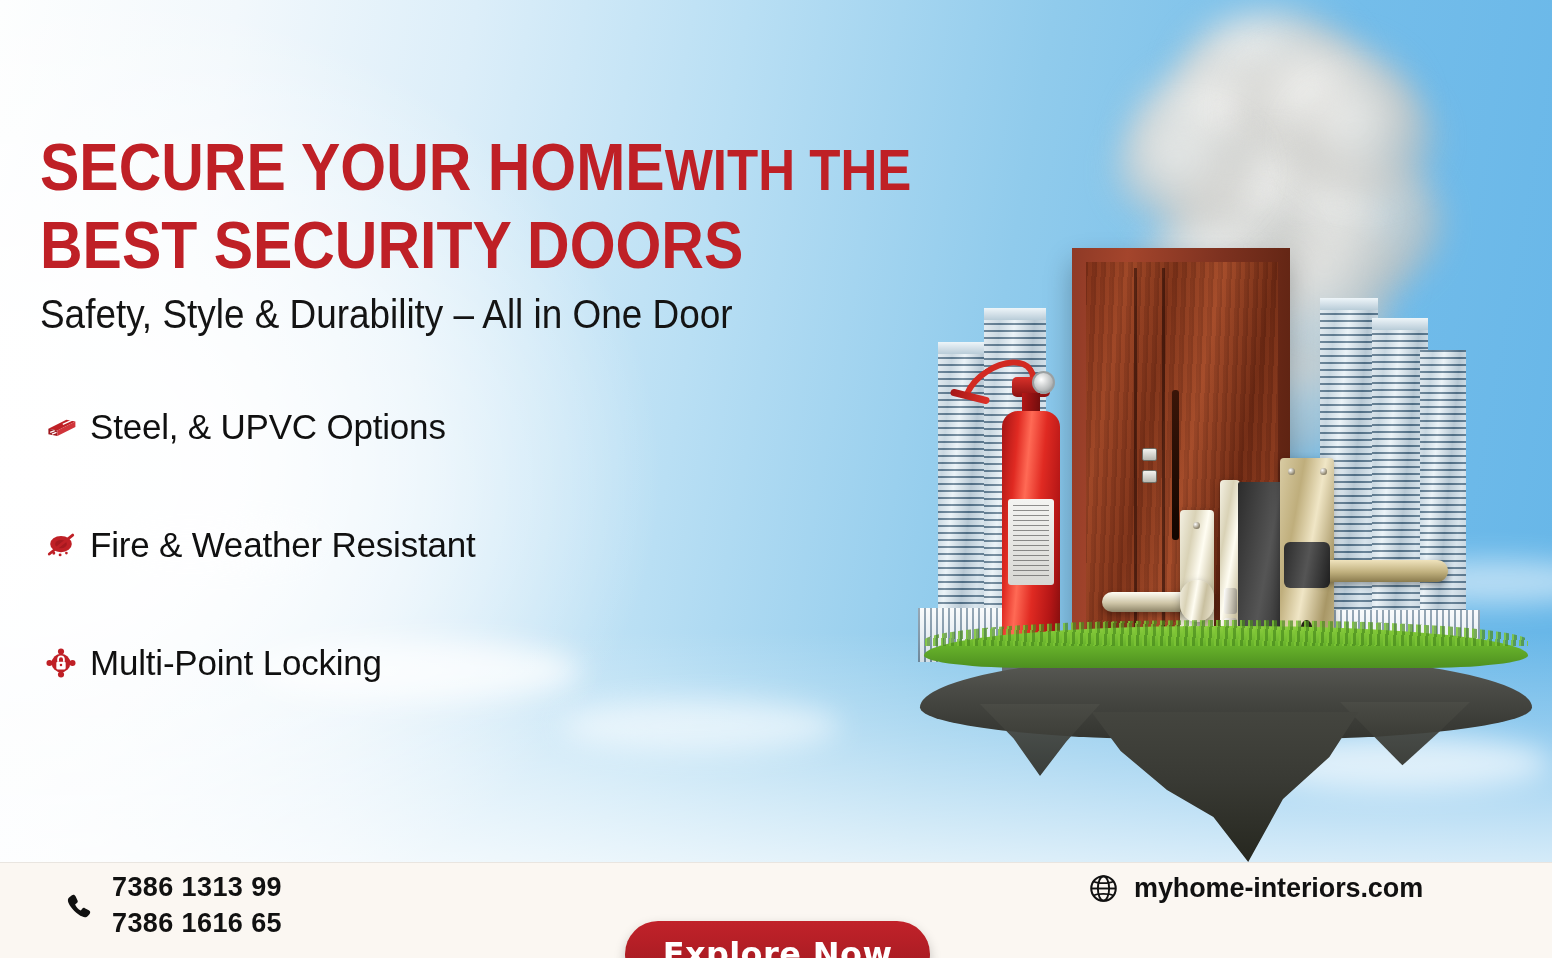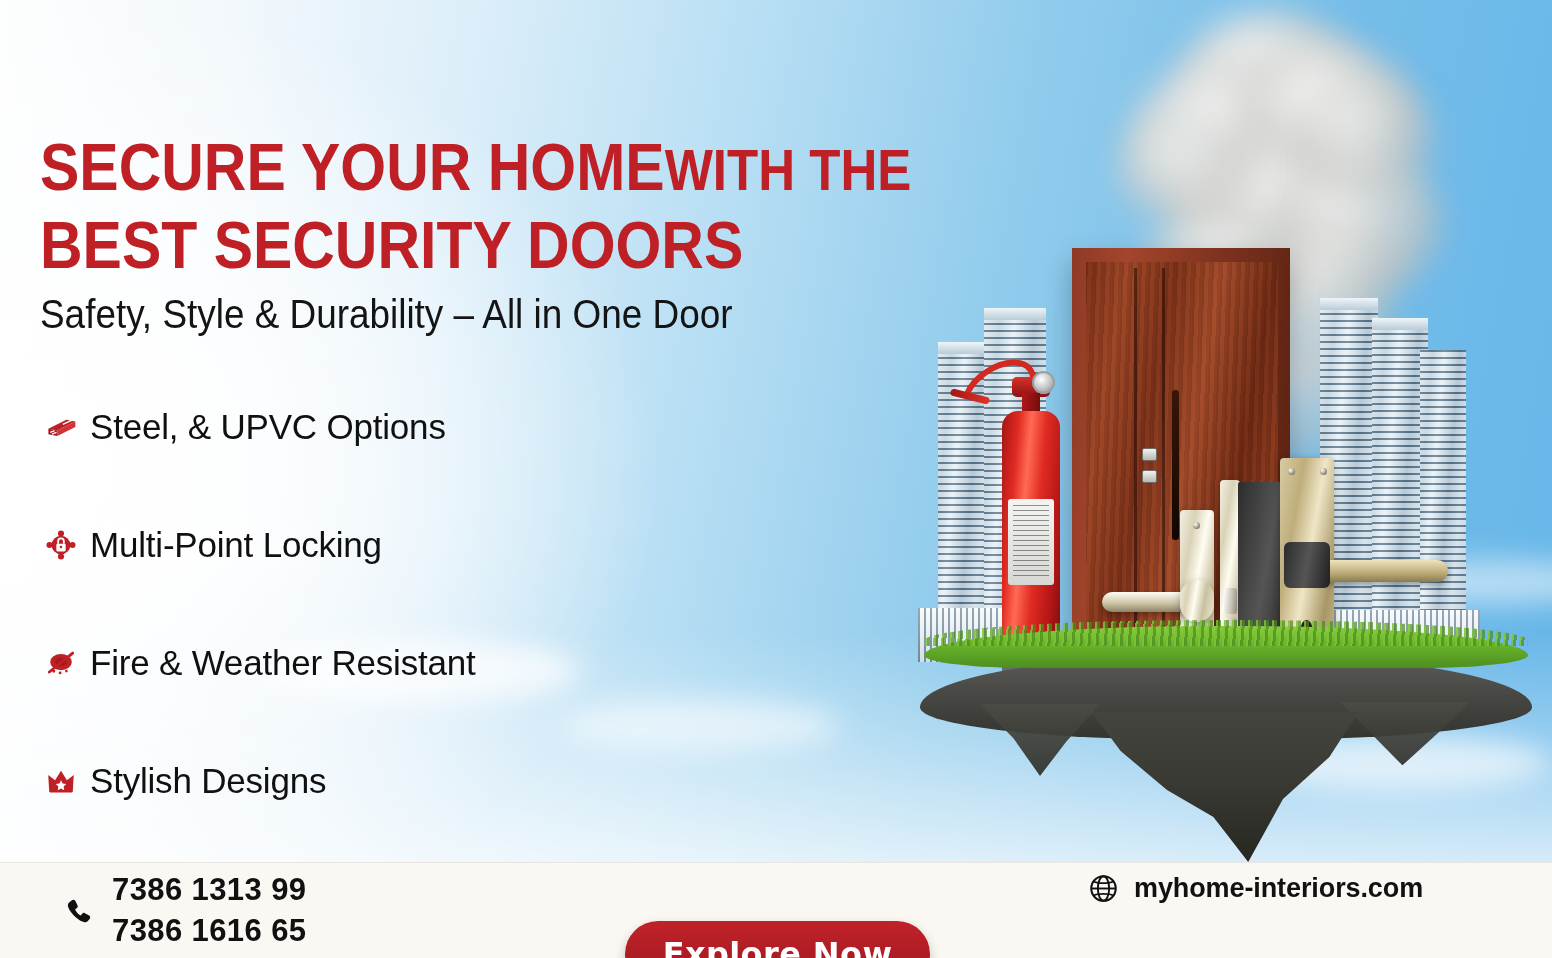--- a/index.html
+++ b/index.html
@@ -144,21 +144,21 @@
   .screw{position:absolute;width:7px;height:7px;border-radius:50%;
     background:radial-gradient(circle at 34% 32%,#fff,#9a917a 60%,#5f5846);}
 
   
   .footer{position:absolute;left:0;top:862px;width:1552px;height:96px;background:#fbf7f2;}
   .footer-line{position:absolute;left:0;top:0;width:1552px;height:1px;background:rgba(0,0,0,0.07);}
 
   .f-phone{position:absolute;left:58px;top:870px;display:flex;align-items:center;}
   .f-phone-ico{width:40px;height:52px;display:flex;align-items:center;justify-content:center;}
   .f-phone-nums{margin-left:14px;}
-  .f-num{font-size:31px;font-weight:bold;color:#111;letter-spacing:0.4px;line-height:1.32;}
+  .f-num{font-size:27px;font-weight:bold;color:#111;letter-spacing:0.4px;line-height:1.32;}
 
   .cta{position:absolute;left:625px;top:876px;width:305px;height:66px;border-radius:34px;
     background:linear-gradient(180deg,#c1222a 0%,#ae1d24 52%,#9d171e 100%);
     box-shadow:0 5px 12px rgba(0,0,0,0.22);
     display:flex;align-items:center;justify-content:center;cursor:pointer;border:none;margin-top:45px;}
   .cta-label{font-size:32px;font-weight:bold;color:#fff;letter-spacing:0.4px;
     font-family:"DejaVu Sans","Liberation Sans",sans-serif;}
 
   .f-contact{position:absolute;left:1086px;top:866px;}
   .f-row{display:flex;align-items:center;height:44px;}
@@ -279,62 +279,52 @@
       <span class="f-ico">
         <svg viewBox="0 0 40 40" width="36" height="36">
           <path d="M6 22 L26 12 L36 14 L16 24 Z" fill="#bf2026"></path>
           <path d="M6 22 L16 24 L16 30 L6 28 Z" fill="#9e171d"></path>
           <path d="M16 24 L36 14 L36 20 L16 30 Z" fill="#d0343a"></path>
           <path d="M8 26 L13 24 M10 28 L15 26" stroke="#ffffff" stroke-width="1.4"></path>
           <path d="M22 17 L33 12" stroke="#ffffff" stroke-width="1.6"></path>
         </svg>
       </span>
       <span class="f-label">Steel, &amp; UPVC Options</span>
+    </div>
+
+    <div class="feature">
+      <span class="f-ico">
+        <svg viewBox="0 0 40 40" width="36" height="36">
+          <ellipse cx="20" cy="19" rx="12" ry="9" fill="#bf2026"></ellipse>
+          <ellipse cx="20" cy="19" rx="6.5" ry="4.5" fill="#9e171d" opacity="0.75"></ellipse>
+          <line x1="7" y1="30" x2="33" y2="9" stroke="#bf2026" stroke-width="3.2" stroke-linecap="round"></line>
+          <circle cx="12" cy="29" r="1.7" fill="#bf2026"></circle>
+          <circle cx="19" cy="31" r="1.6" fill="#bf2026"></circle>
+          <circle cx="26" cy="29" r="1.5" fill="#bf2026"></circle>
+        </svg>
+      </span>
+      <span class="f-label">Fire &amp; Weather Resistant</span>
     </div>
 
     <div class="feature">
       <span class="f-ico">
         <svg viewBox="0 0 40 40" width="34" height="34">
           <circle cx="20" cy="20" r="11" fill="#bf2026"></circle>
           <circle cx="20" cy="6.5" r="3.6" fill="#bf2026"></circle>
           <circle cx="20" cy="33.5" r="3.6" fill="#bf2026"></circle>
           <circle cx="6.5" cy="20" r="3.6" fill="#bf2026"></circle>
           <circle cx="33.5" cy="20" r="3.6" fill="#bf2026"></circle>
           <rect x="14.5" y="18.5" width="11" height="9" rx="1.6" fill="#ffffff"></rect>
           <path d="M16.6 18.5 v-2.8 a3.4 3.4 0 0 1 6.8 0 v2.8" fill="none" stroke="#ffffff" stroke-width="2.1"></path>
           <circle cx="20" cy="22.4" r="1.5" fill="#bf2026"></circle>
         </svg>
       </span>
       <span class="f-label">Multi-Point Locking</span>
     </div>
 
-    <div class="feature">
-      <span class="f-ico">
-        <svg viewBox="0 0 40 40" width="36" height="36">
-          <ellipse cx="20" cy="19" rx="12" ry="9" fill="#bf2026"></ellipse>
-          <ellipse cx="20" cy="19" rx="6.5" ry="4.5" fill="#9e171d" opacity="0.75"></ellipse>
-          <line x1="7" y1="30" x2="33" y2="9" stroke="#bf2026" stroke-width="3.2" stroke-linecap="round"></line>
-          <circle cx="12" cy="29" r="1.7" fill="#bf2026"></circle>
-          <circle cx="19" cy="31" r="1.6" fill="#bf2026"></circle>
-          <circle cx="26" cy="29" r="1.5" fill="#bf2026"></circle>
-        </svg>
-      </span>
-      <span class="f-label">Fire &amp; Weather Resistant</span>
-    </div>
-
-    <div class="feature">
-      <span class="f-ico">
-        <svg viewBox="0 0 40 40" width="34" height="34">
-          <path d="M6 30 L5 13 L13 19 L20 8 L27 19 L35 13 L34 30 Z" fill="#bf2026"></path>
-          <rect x="6" y="29" width="28" height="4.4" rx="1.6" fill="#bf2026"></rect>
-          <path d="M20 19 l1.9 3.9 l4.3 .6 l-3.1 3 l .7 4.3 l-3.8 -2 l-3.8 2 l .7 -4.3 l-3.1 -3 l4.3 -.6 Z" fill="#ffffff"></path>
-        </svg>
-      </span>
-      <span class="f-label">Stylish Designs</span>
-    </div>
   </div>
 
   <div class="footer">
     <div class="footer-line"></div>
   </div>
 
   <div class="f-phone">
     <span class="f-phone-ico">
       <svg viewBox="0 0 32 32" width="30" height="30">
         <path d="M10.5 4.5 c1.6 -1.2 3.2 -0.4 3.9 1.2 l2.1 4.4 c .5 1.1 .2 2.1 -.7 2.8 l-1.9 1.5 c 1.1 2.7 3.3 5.1 6.1 6.5 l1.5 -2 c .7 -.9 1.8 -1.2 2.8 -.6 l4.2 2.3 c 1.5 .8 2.1 2.4 .9 3.8 l-1.9 2.2 c -1.4 1.6 -3.7 1.6 -5.8 .7 C 16 24.8 9.5 18.6 6.8 12.4 c -.9 -2.1 -.8 -4.3 .7 -5.6 Z" fill="#111111" transform="translate(-1,0)"></path>

